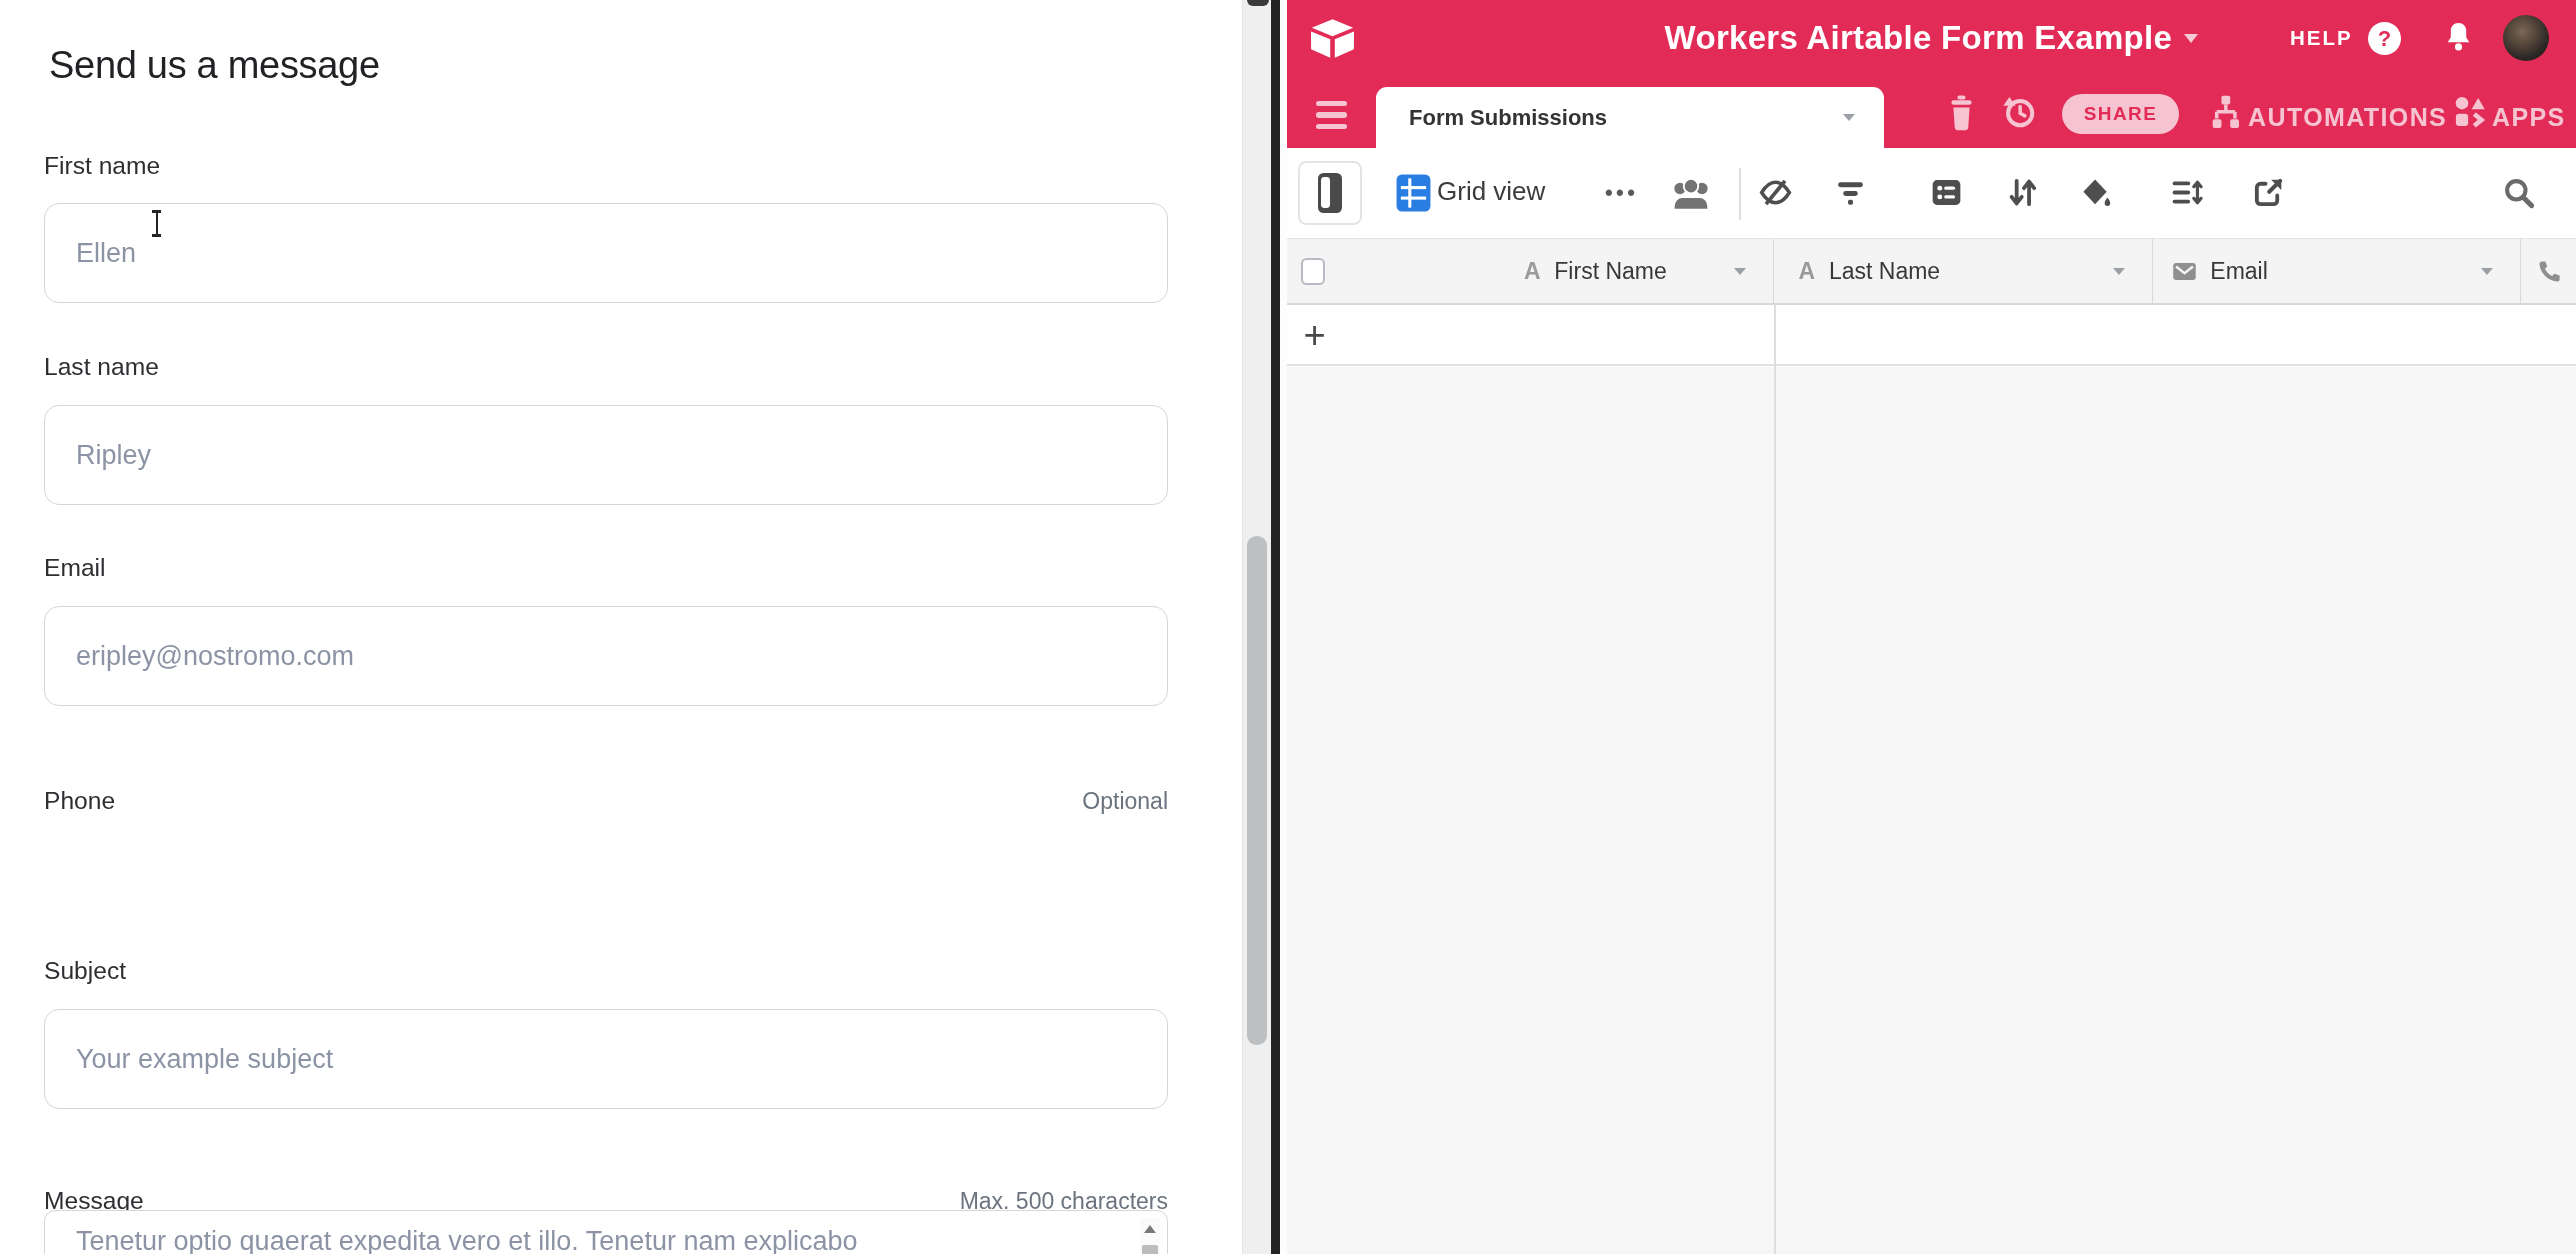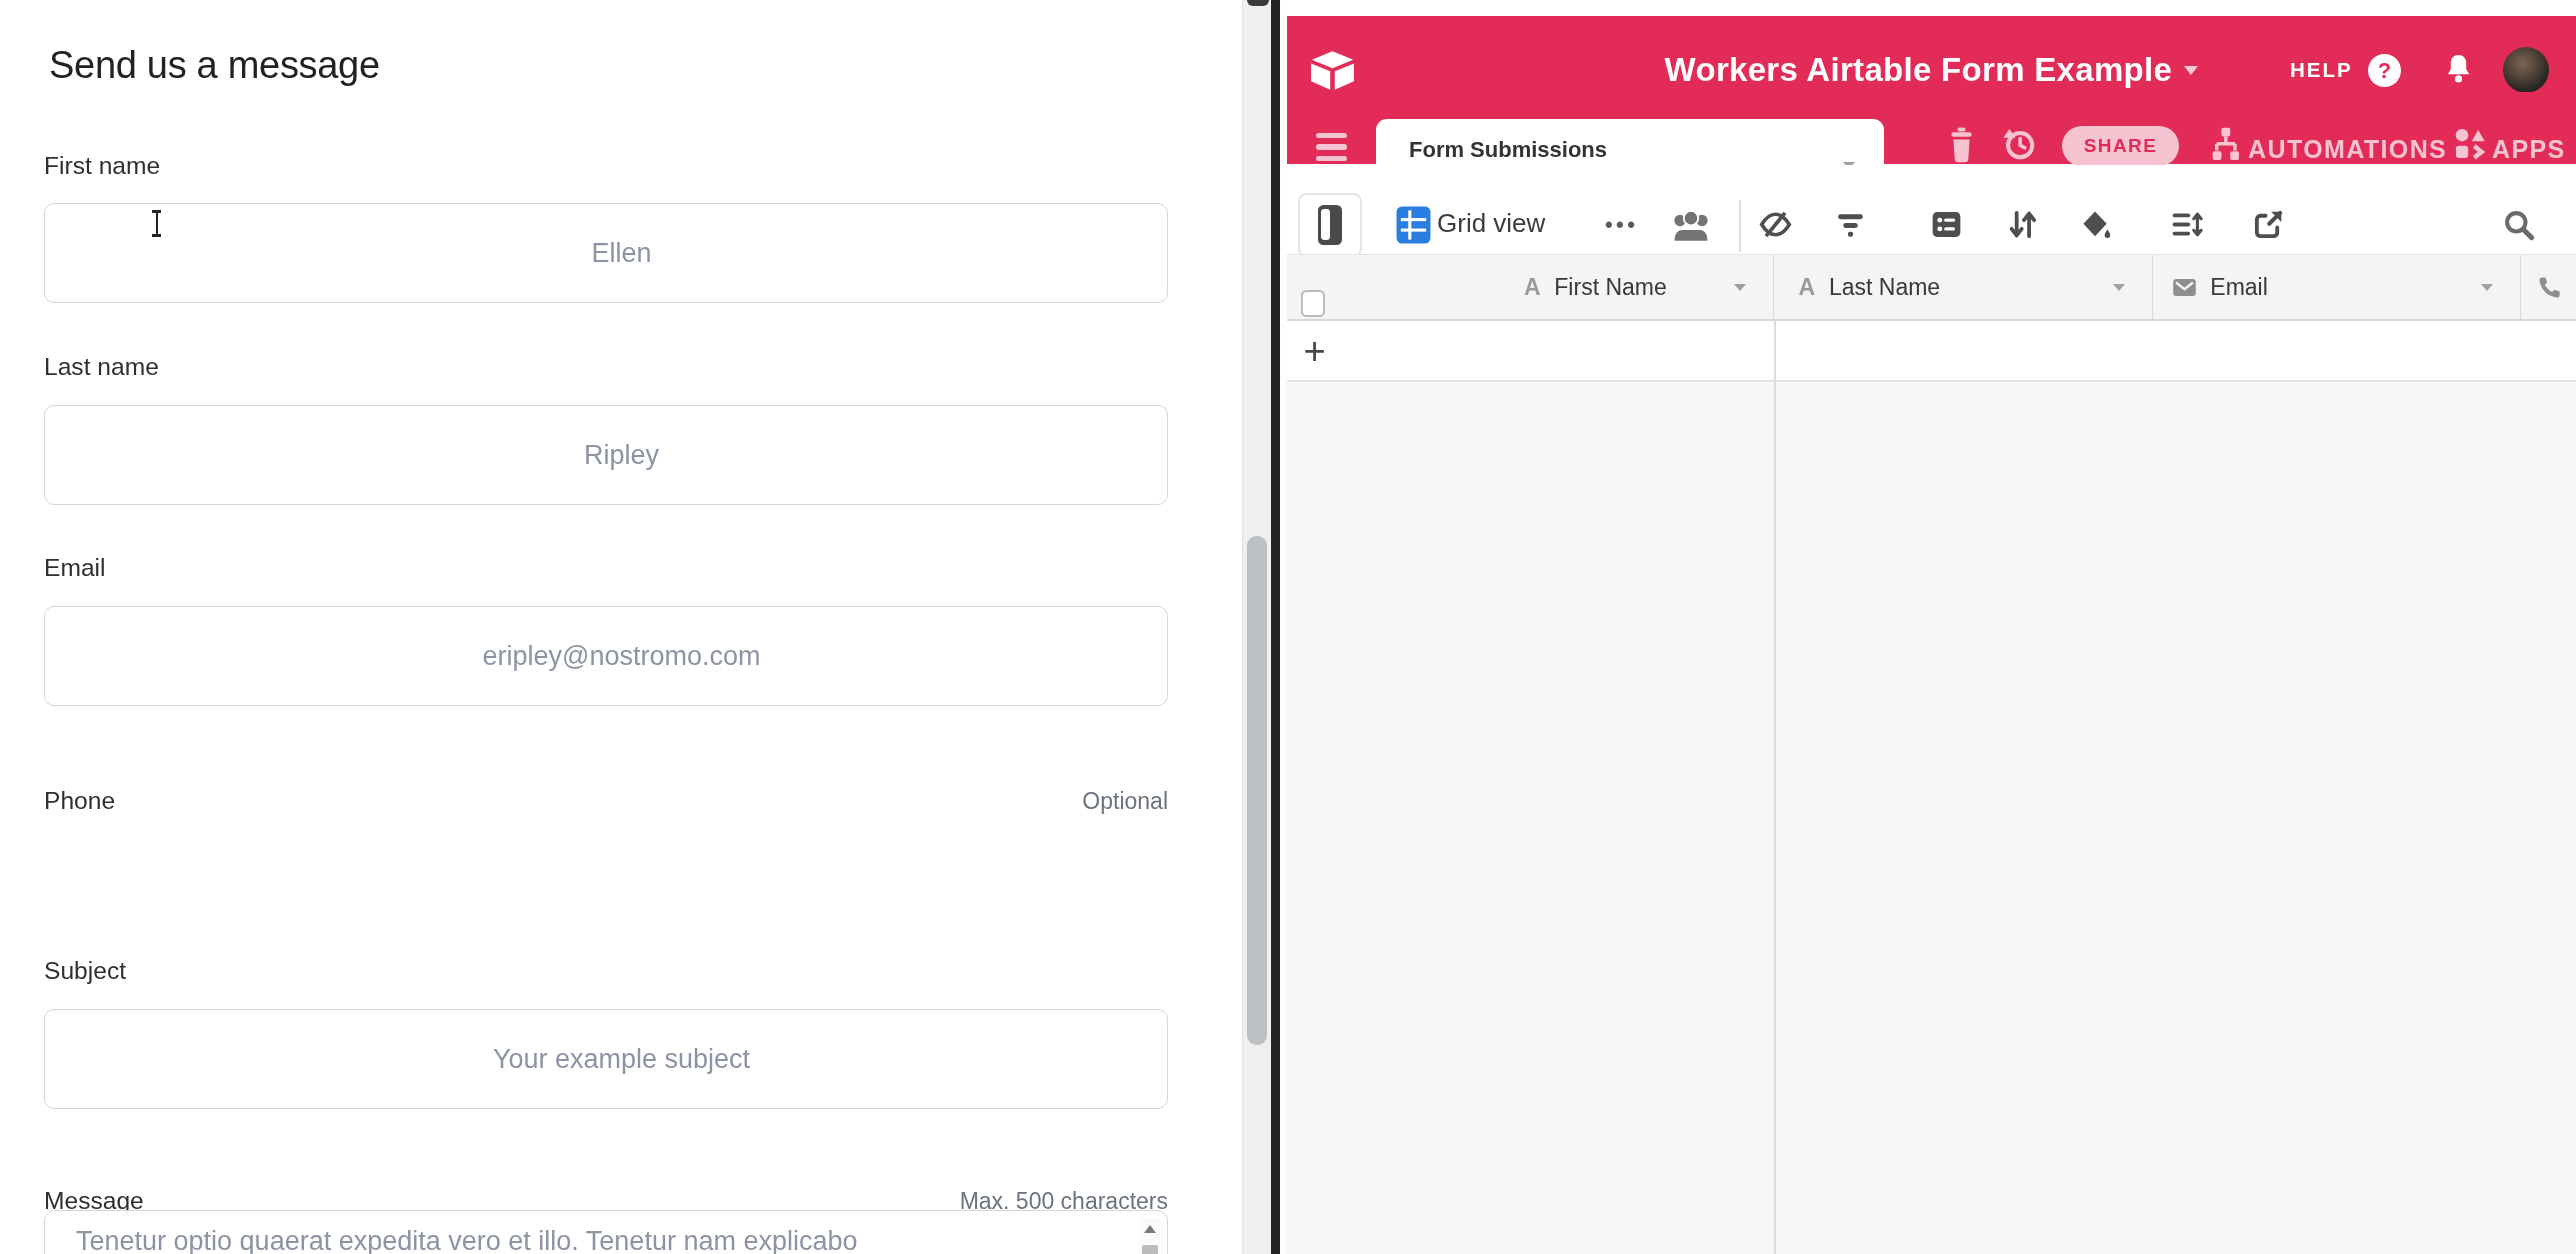--- a/index.html
+++ b/index.html
@@ -6,23 +6,23 @@
   #screen{position:relative;width:2576px;height:1255px;overflow:hidden;
           font-family:"Liberation Sans",sans-serif;background:#a16207;}
   .abs{position:absolute;}
 
   
   #form-pane{left:0;top:0;width:1242px;height:1255px;background:#fff;}
   .form-heading{left:49px;top:44px;font-size:38px;font-weight:500;color:#222226;letter-spacing:-0.3px;}
   .fgroup-row{left:44px;width:1124px;display:flex;justify-content:space-between;align-items:flex-end;}
   .flabel{font-size:24.6px;font-weight:500;color:#2e2e33;}
   .fhint{font-size:23px;font-weight:400;color:#6b737e;margin-top:32px;}
-  .finput{left:44px;width:1124px;height:100px;border:1.4px solid #d6d6d6;border-radius:10px;
+  .finput{left:44px;width:1124px;height:100px;border:1.4px solid #d6d6d6;border-radius:15px;
           box-sizing:border-box;padding:0 0 0 31px;font-family:"Liberation Sans",sans-serif;
-          font-size:27px;color:#3a3f4a;background:#fff;outline:none;text-align:center;}
+          font-size:27px;color:#3a3f4a;background:#fff;outline:none;}
   .finput::placeholder{color:#8b93a4;opacity:1;}
   .ftextarea{left:44px;width:1124px;height:287px;border:1.4px solid #d6d6d6;border-radius:11px;
           box-sizing:border-box;background:#fff;}
   .ta-placeholder{position:absolute;left:31px;top:15px;font-size:27px;color:#8b93a4;white-space:nowrap;}
   .ta-scrollbar{position:absolute;right:6.8px;top:6.8px;width:20.5px;height:273px;background:#fafafa;}
   .ta-up-arrow{position:absolute;left:4.1px;top:6.8px;width:0;height:0;
           border-left:6.1px solid transparent;border-right:6.1px solid transparent;border-bottom:8.2px solid #7a7a7a;}
   .ta-thumb{position:absolute;left:2px;top:27px;width:16.4px;height:96px;background:#bcbcbc;border-radius:2px;}
 
   
@@ -32,21 +32,21 @@
 
   
   .lscroll-track{left:1242px;top:0;width:29px;height:1255px;background:#efefef;border-left:1.4px solid #e3e3e3;box-sizing:border-box;}
   .lscroll-thumb{left:1247px;top:536px;width:20px;height:509px;background:#bdc0c2;border-radius:9.6px;}
   .lscroll-cap{left:1247px;top:0;width:22px;height:6.1px;background:#3a3a3a;border-radius:0 0 6.1px 6.1px;}
   .win-divider{left:1271px;top:0;width:9.6px;height:1255px;background:#242424;}
   .win-edge{left:1280px;top:0;width:6.8px;height:1255px;background:#fdfdfd;}
 
   
   #at-window{left:1287px;top:0;width:1289px;height:1255px;background:#fff;overflow:hidden;}
-  .at-abs{position:absolute;margin-top:16px;}
+  .at-abs{position:absolute;}
   .hdr1{left:0;top:0;width:1289px;height:76px;background:#e22c57;}
   .hdr2{left:0;top:76px;width:1289px;height:72px;background:#e22c57;}
   .at-title-wrap{left:0;top:0;width:1289px;height:76px;display:flex;align-items:center;justify-content:center;gap:12.3px;}
   .at-title{font-size:33px;font-weight:600;color:#ffffff;letter-spacing:0.3px;}
   .caret-w{width:0;height:0;border-left:7.5px solid transparent;border-right:7.5px solid transparent;border-top:9px solid rgba(255,255,255,0.75);}
   .help-label{font-size:20.5px;font-weight:700;color:#fff;letter-spacing:2px;}
   .help-circle{width:33px;height:33px;border-radius:50%;background:#fff;display:flex;align-items:center;justify-content:center;
                font-size:22px;font-weight:700;color:#e22c57;}
   .avatar{width:46px;height:46px;border-radius:50%;
           background:radial-gradient(circle at 42% 36%,#7a6754 0%,#57483c 32%,#2a2624 68%,#1c1a19 100%);}

